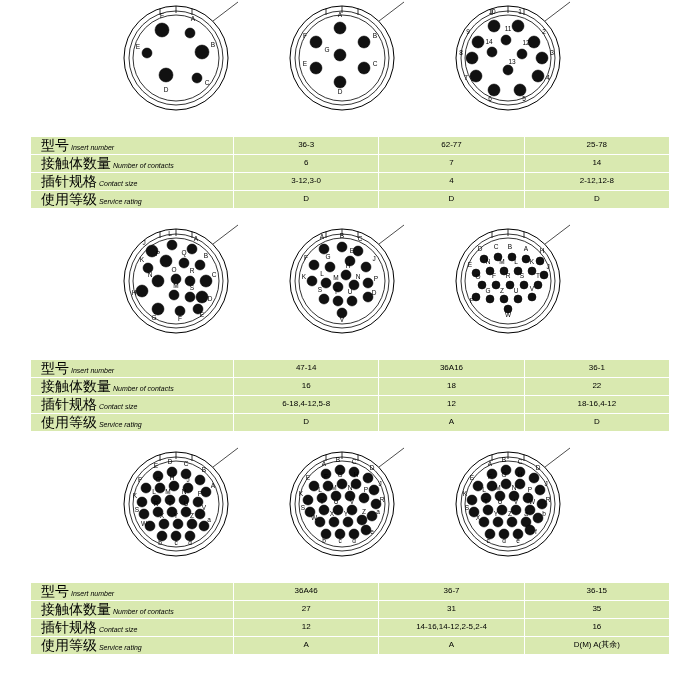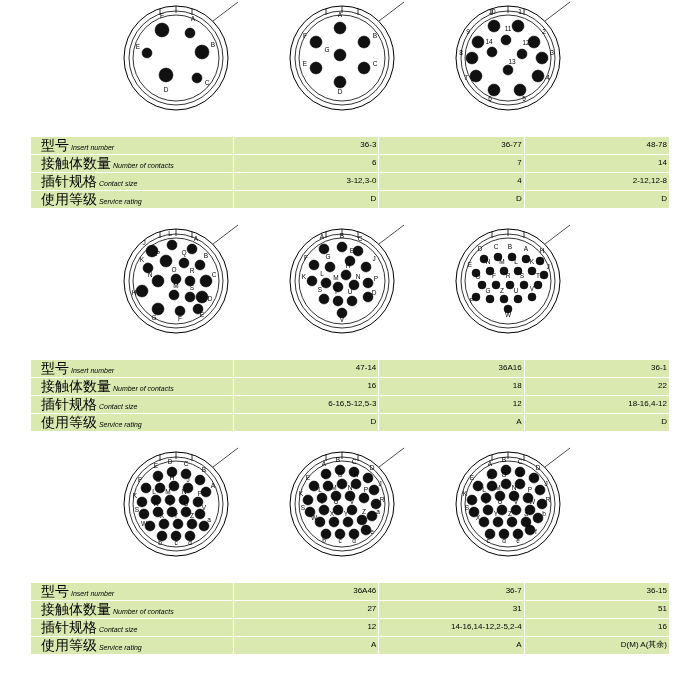--- a/index.html
+++ b/index.html
@@ -25,21 +25,21 @@
     border-collapse:collapse;
     width:640px;
     margin:0 auto;
     table-layout:fixed;
   }
   table.spec td{
     border:1px solid #ffffff;
     background:#d9e9b0;
     height:17px;
     font-size:8px;
-    text-align:right;
+    text-align:center;
     padding:0 2px;
     line-height:1.1;
   }
   table.spec td.lbl{
     text-align:left;
     padding-left:10px;
     width:190px;
   }
   .cn{font-size:14px;}
   .en{font-size:7px;font-style:italic;}
@@ -139,22 +139,22 @@
             <text x="78" y="101" font-size="6.5" text-anchor="middle" fill="#000" font-family="&quot;Liberation Sans&quot;, sans-serif">5</text>
           </svg>
         </div>
       </div>
     <div class="tbl-wrap">
       <table class="spec">
         <tbody>
           <tr>
               <td class="lbl"><span class="cn">型号</span><span class="en"> Insert number</span></td>
               <td>36-3</td>
-              <td>36-77</td>
-              <td>48-78</td>
+              <td>62-77</td>
+              <td>25-78</td>
             </tr>
           <tr>
               <td class="lbl"><span class="cn">接触体数量</span><span class="en"> Number of contacts</span></td>
               <td>6</td>
               <td>7</td>
               <td>14</td>
             </tr>
           <tr>
               <td class="lbl"><span class="cn">插针规格</span><span class="en"> Contact size</span></td>
               <td>3-12,3-0</td>
@@ -334,21 +334,21 @@
               <td>36-1</td>
             </tr>
           <tr>
               <td class="lbl"><span class="cn">接触体数量</span><span class="en"> Number of contacts</span></td>
               <td>16</td>
               <td>18</td>
               <td>22</td>
             </tr>
           <tr>
               <td class="lbl"><span class="cn">插针规格</span><span class="en"> Contact size</span></td>
-              <td>6-16,5-12,5-3</td>
+              <td>6-18,4-12,5-8</td>
               <td>12</td>
               <td>18-16,4-12</td>
             </tr>
           <tr>
               <td class="lbl"><span class="cn">使用等级</span><span class="en"> Service rating</span></td>
               <td>D</td>
               <td>A</td>
               <td>D</td>
             </tr>
         </tbody>
@@ -566,21 +566,21 @@
           <tr>
               <td class="lbl"><span class="cn">型号</span><span class="en"> Insert number</span></td>
               <td>36A46</td>
               <td>36-7</td>
               <td>36-15</td>
             </tr>
           <tr>
               <td class="lbl"><span class="cn">接触体数量</span><span class="en"> Number of contacts</span></td>
               <td>27</td>
               <td>31</td>
-              <td>51</td>
+              <td>35</td>
             </tr>
           <tr>
               <td class="lbl"><span class="cn">插针规格</span><span class="en"> Contact size</span></td>
               <td>12</td>
               <td>14-16,14-12,2-5,2-4</td>
               <td>16</td>
             </tr>
           <tr>
               <td class="lbl"><span class="cn">使用等级</span><span class="en"> Service rating</span></td>
               <td>A</td>

